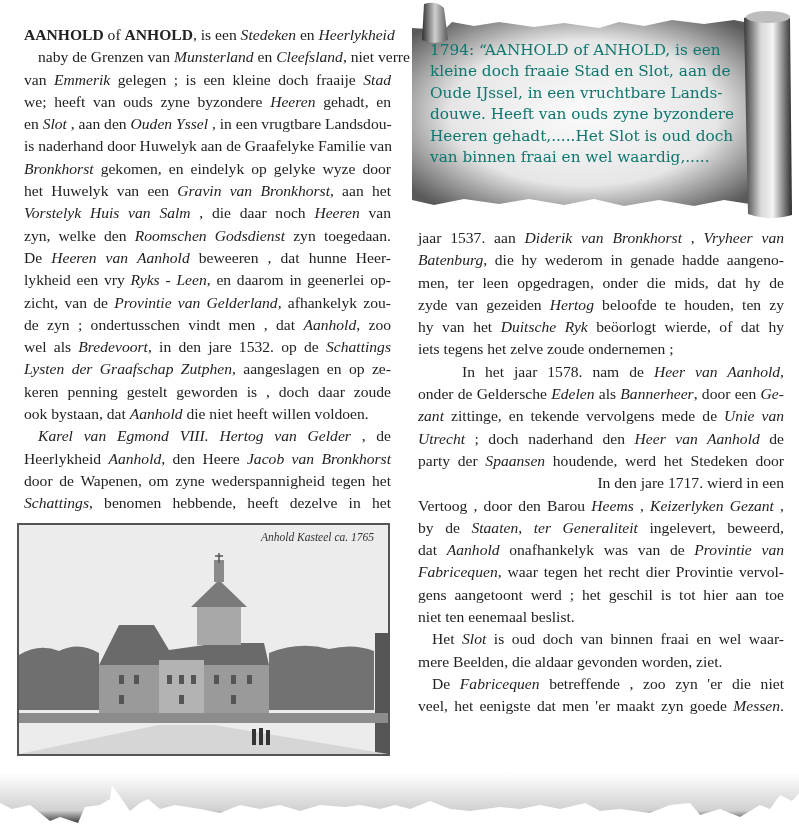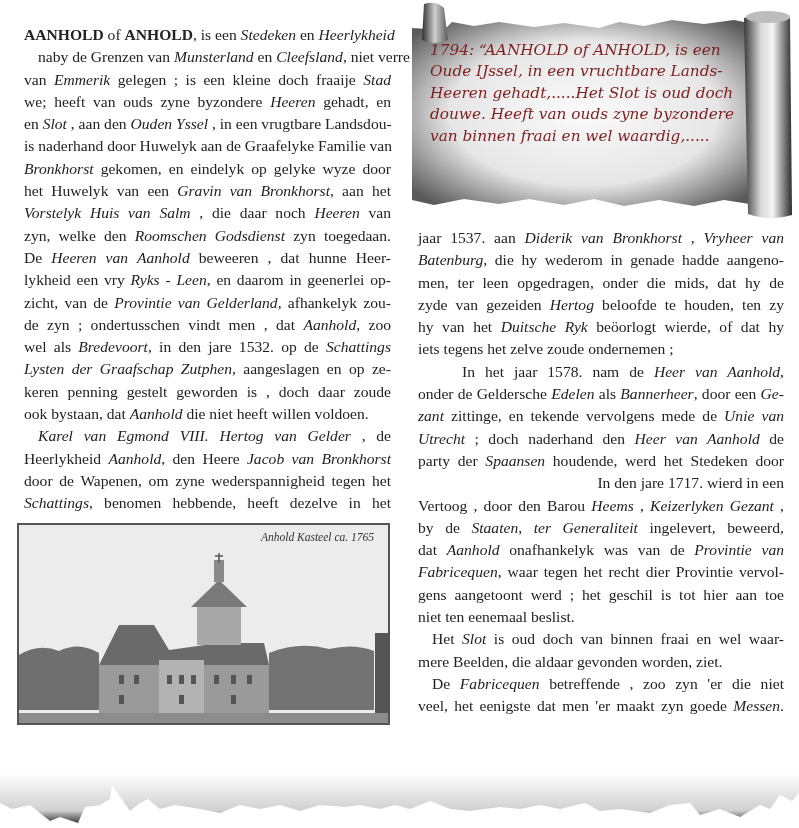--- a/index.html
+++ b/index.html
@@ -9,24 +9,24 @@
   .col .line.last{text-align-last:left;}
   .col i{font-style:italic;}
   #left-col{left:24px;top:4px;width:367px;margin-top:20px;}
   #right-col{left:418px;top:227px;width:366px;}
   .indent{padding-left:14px;}
   .indent-big{padding-left:44px;}
   .right-align{text-align-last:right !important;}
   
   #scroll{position:absolute;left:404px;top:0;width:393px;height:225px;}
   #scroll svg{position:absolute;left:0;top:0;}
-  #scroll-text{position:absolute;left:26px;top:40px;width:310px;font-family:"DejaVu Serif",serif;font-style:italic;font-size:15.3px;line-height:21.4px;color:#7f1d1d;}
+  #scroll-text{position:absolute;left:26px;top:40px;width:310px;font-family:"DejaVu Serif",serif;font-size:15.3px;line-height:21.4px;color:#0f766e;}
   #scroll-text span{display:block;white-space:nowrap;}
   
-  #picture{position:absolute;left:17px;top:523px;width:373px;height:202px;border:2px solid #555;box-sizing:border-box;background:#e9e9e9;overflow:hidden;}
+  #picture{position:absolute;left:17px;top:523px;width:373px;height:233px;border:2px solid #555;box-sizing:border-box;background:#e9e9e9;overflow:hidden;}
   #picture svg{position:absolute;left:0;top:0;}
   #caption{position:absolute;right:14px;top:6px;font-family:"Liberation Serif",serif;font-style:italic;font-size:11.5px;color:#333;}
   #torn-edge{position:absolute;left:0;top:765px;width:799px;height:63px;}
 </style>
 </head>
 <body>
 
 <div id="left-col" class="col">
   <span class="line"><b>AANHOLD</b> of <b>ANHOLD</b>, is een <i>Stedeken</i> en <i>Heerlykheid</i></span>
   <span class="line indent">naby de Grenzen van <i>Munsterland</i> en <i>Cleefsland</i>, niet verre</span>
@@ -75,23 +75,24 @@
 
     <path d="M8 28 L40 30 L48 22 L70 26 L95 22 L130 27 L160 23 L195 28 L215 22 L240 26 L268 20 L300 24 L330 20 L350 24 L352 205 L320 200 L290 206 L255 200 L220 206 L190 199 L160 205 L125 199 L95 204 L60 199 L30 205 L8 200 Z" fill="url(#parch)"></path>
 
     <path d="M20 4 Q32 0 40 8 L44 40 Q30 46 18 40 Z" fill="url(#rollL)"></path>
 
     <path d="M340 18 Q362 10 386 18 L388 215 Q366 222 344 214 Z" fill="url(#roll)"></path>
     <ellipse cx="364" cy="17" rx="22" ry="6" fill="#bdbdbd"></ellipse>
   </svg>
   <div id="scroll-text">
     <span>1794: “AANHOLD of ANHOLD, is een</span>
+    <span>kleine doch fraaie Stad en Slot, aan de</span>
     <span>Oude IJssel, in een vruchtbare Lands-</span>
+    <span>douwe. Heeft van ouds zyne byzondere</span>
     <span>Heeren gehadt,.....Het Slot is oud doch</span>
-    <span>douwe. Heeft van ouds zyne byzondere</span>
     <span>van binnen fraai en wel waardig,.....</span>
   </div>
 </div>
 
 <div id="right-col" class="col">
   <span class="line">jaar 1537. aan <i>Diderik van Bronkhorst</i> , <i>Vryheer van</i></span>
   <span class="line"><i>Batenburg</i>, die hy wederom in genade hadde aangeno-</span>
   <span class="line">men, ter leen opgedragen, onder die mids, dat hy de</span>
   <span class="line">zyde van gezeiden <i>Hertog</i> beloofde te houden, ten zy</span>
   <span class="line">hy van het <i>Duitsche Ryk</i> beöorlogt wierde, of dat hy</span>

